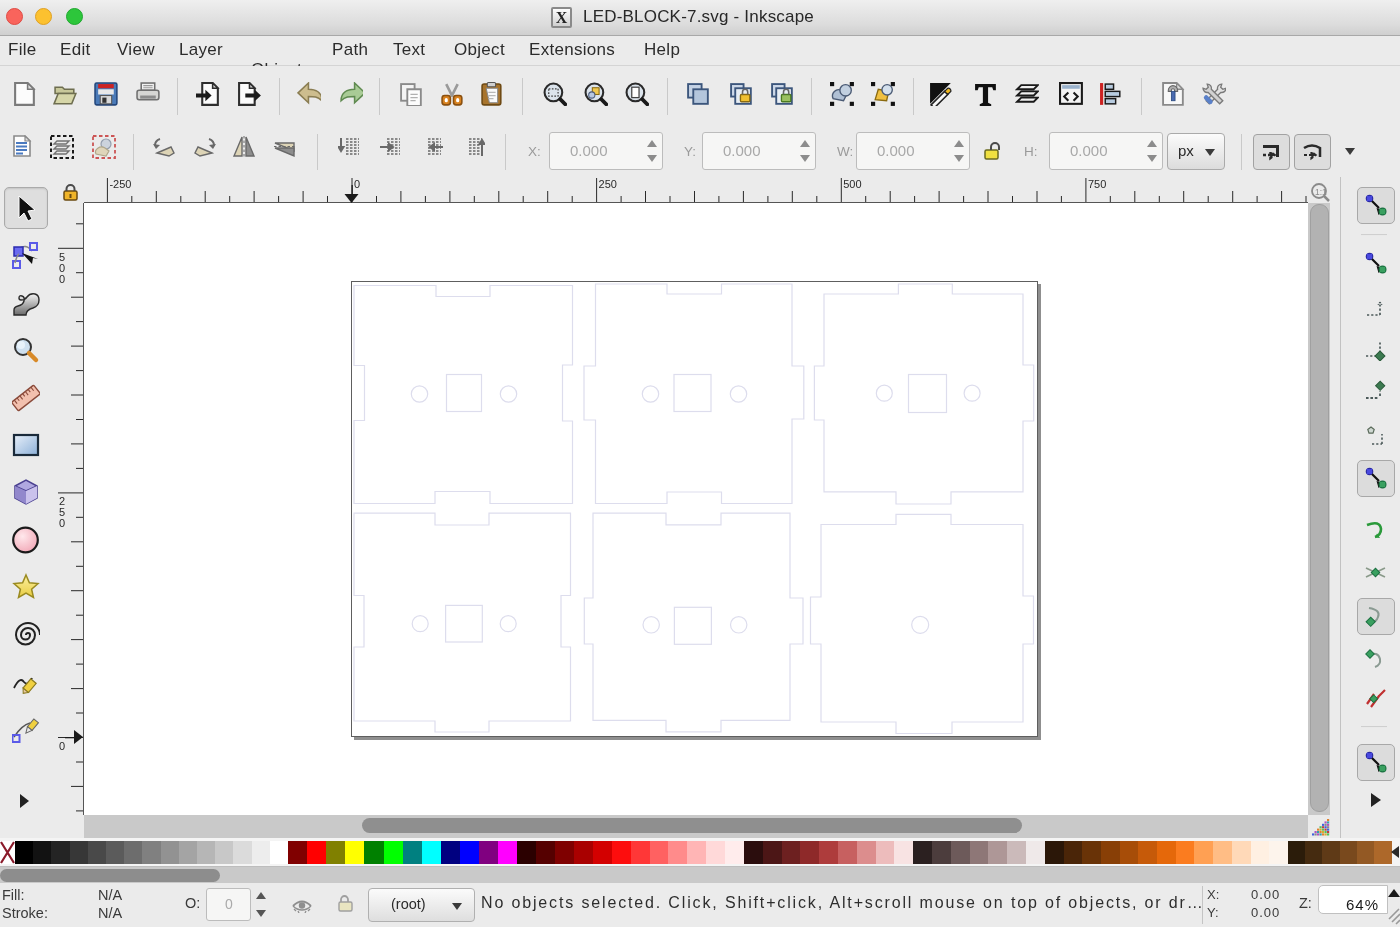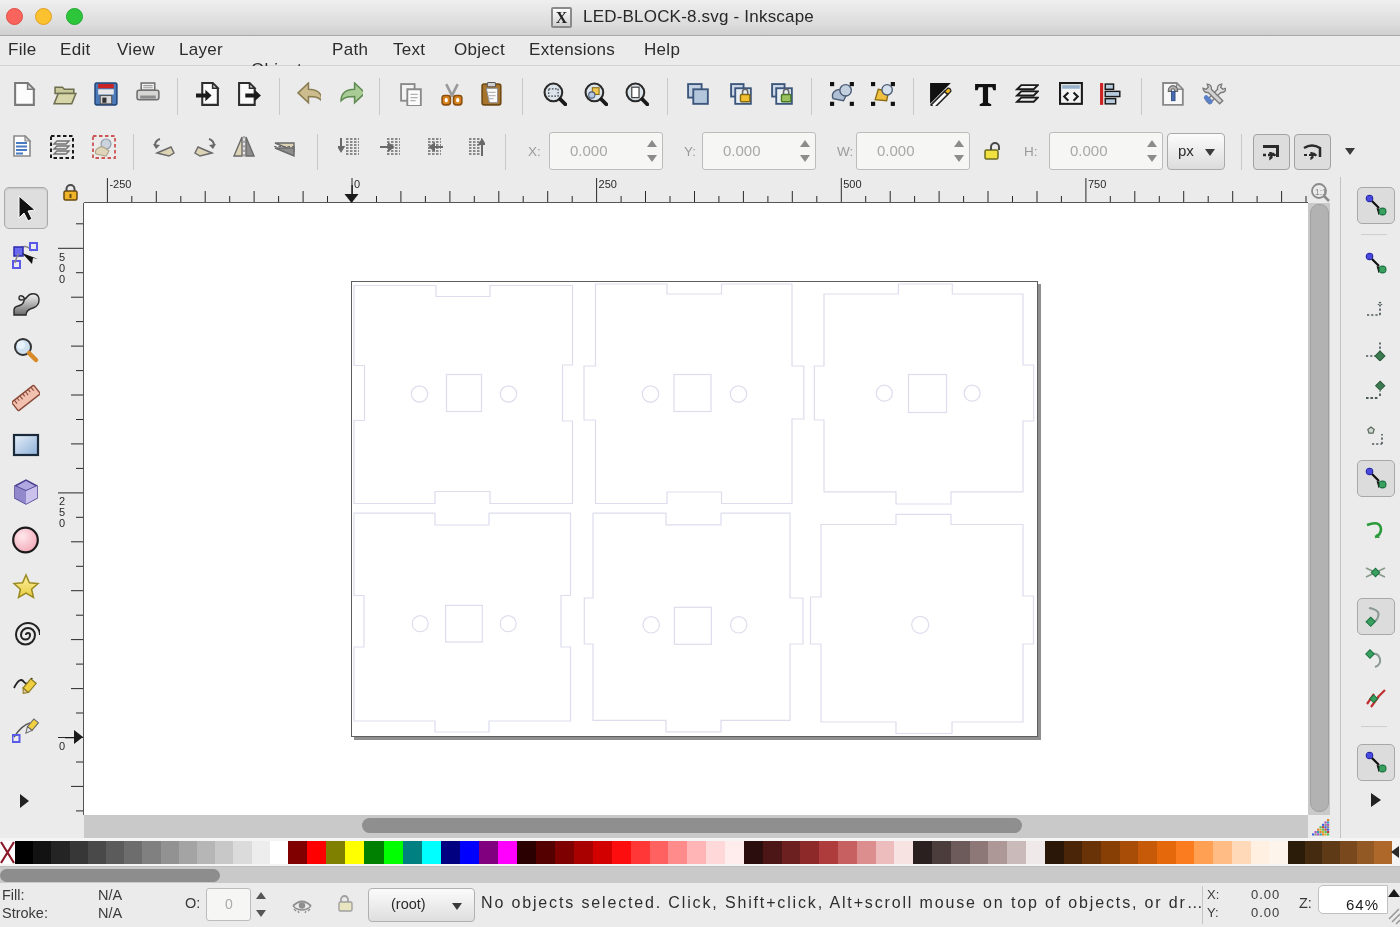--- a/index.html
+++ b/index.html
@@ -39,21 +39,21 @@
 #hthumb{position:absolute;left:278px;top:3px;width:660px;height:15px;background:#8f8f8f;border-radius:8px;}
 #snapbar{left:1340px;top:177px;width:60px;height:661px;background:#ebebeb;border-left:1px solid #c2c2c2;}
 .snapbtn{position:absolute;left:9px;width:38px;height:37px;background:#dcdcdc;border:1px solid #a8a8a8;border-radius:5px;}
 .st{font-size:14.5px;color:#3a3a3a;position:absolute;}
 </style></head><body>
 <div id="titlebar" class="abs">
 <div class="tl" style="left:6px;background:#f9645c;border:1px solid #df4b44;"></div>
 <div class="tl" style="left:35px;background:#fcc12f;border:1px solid #dfa023;"></div>
 <div class="tl" style="left:66px;background:#2dc63b;border:1px solid #1fa82f;"></div>
 <div id="xicon">X</div>
-<div id="title">LED-BLOCK-8.svg - Inkscape</div>
+<div id="title">LED-BLOCK-7.svg - Inkscape</div>
 </div>
 <div id="menubar" class="abs">
 <span class="mi" style="left:8px;">File</span>
 <span class="mi" style="left:60px;">Edit</span>
 <span class="mi" style="left:117px;">View</span>
 <span class="mi" style="left:179px;">Layer</span>
 <span class="mi" style="left:251px;margin-top:20px;">Object</span>
 <span class="mi" style="left:332px;">Path</span>
 <span class="mi" style="left:393px;">Text</span>
 <span class="mi" style="left:454px;">Object</span>

